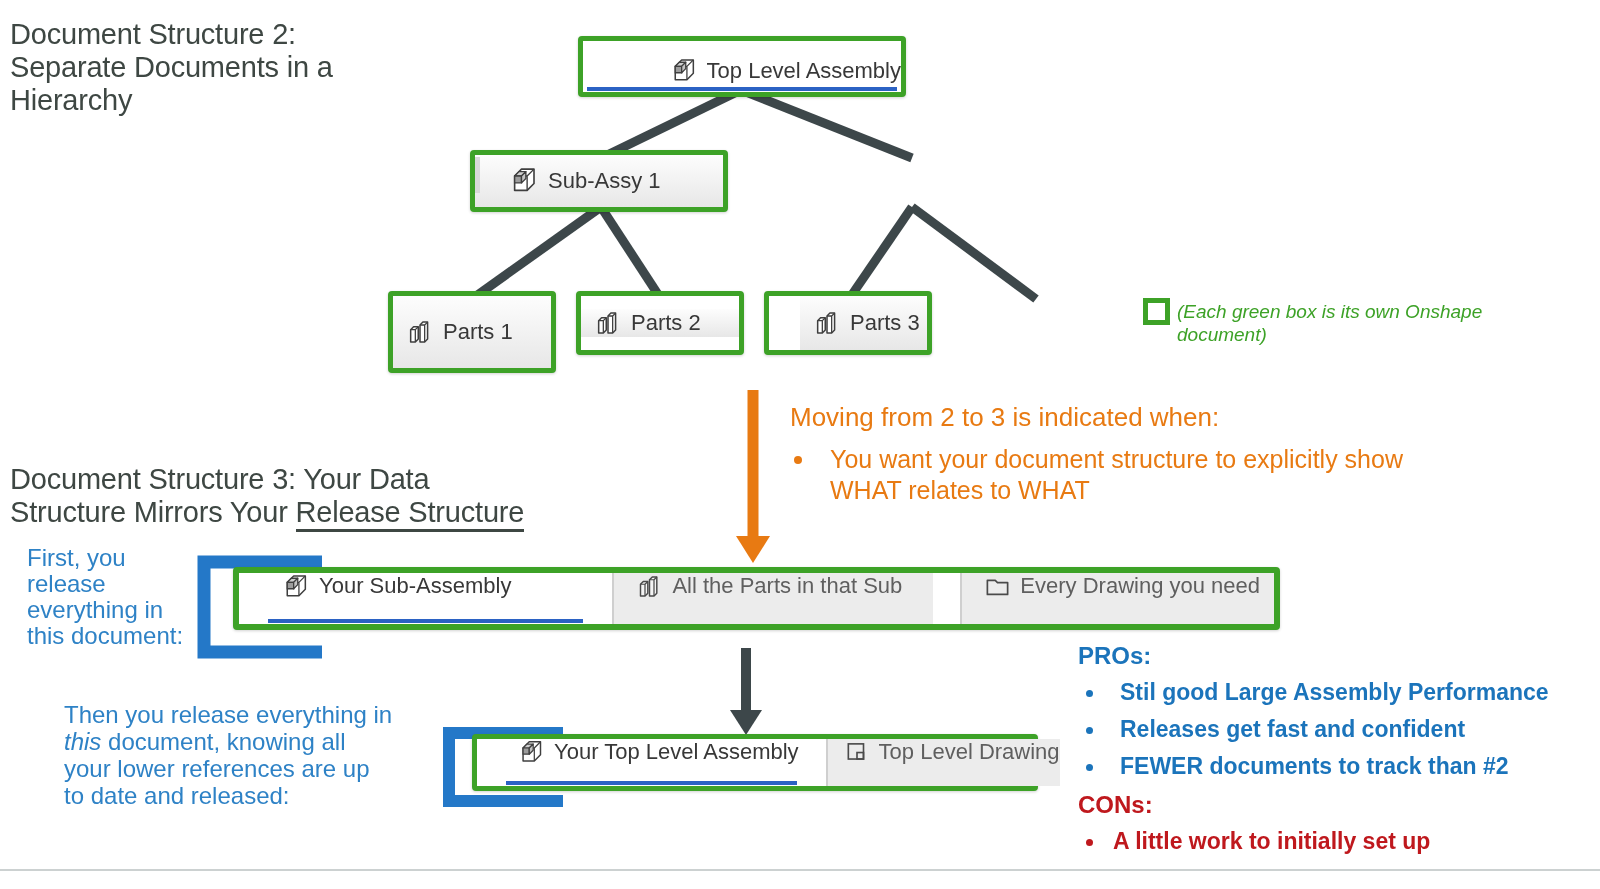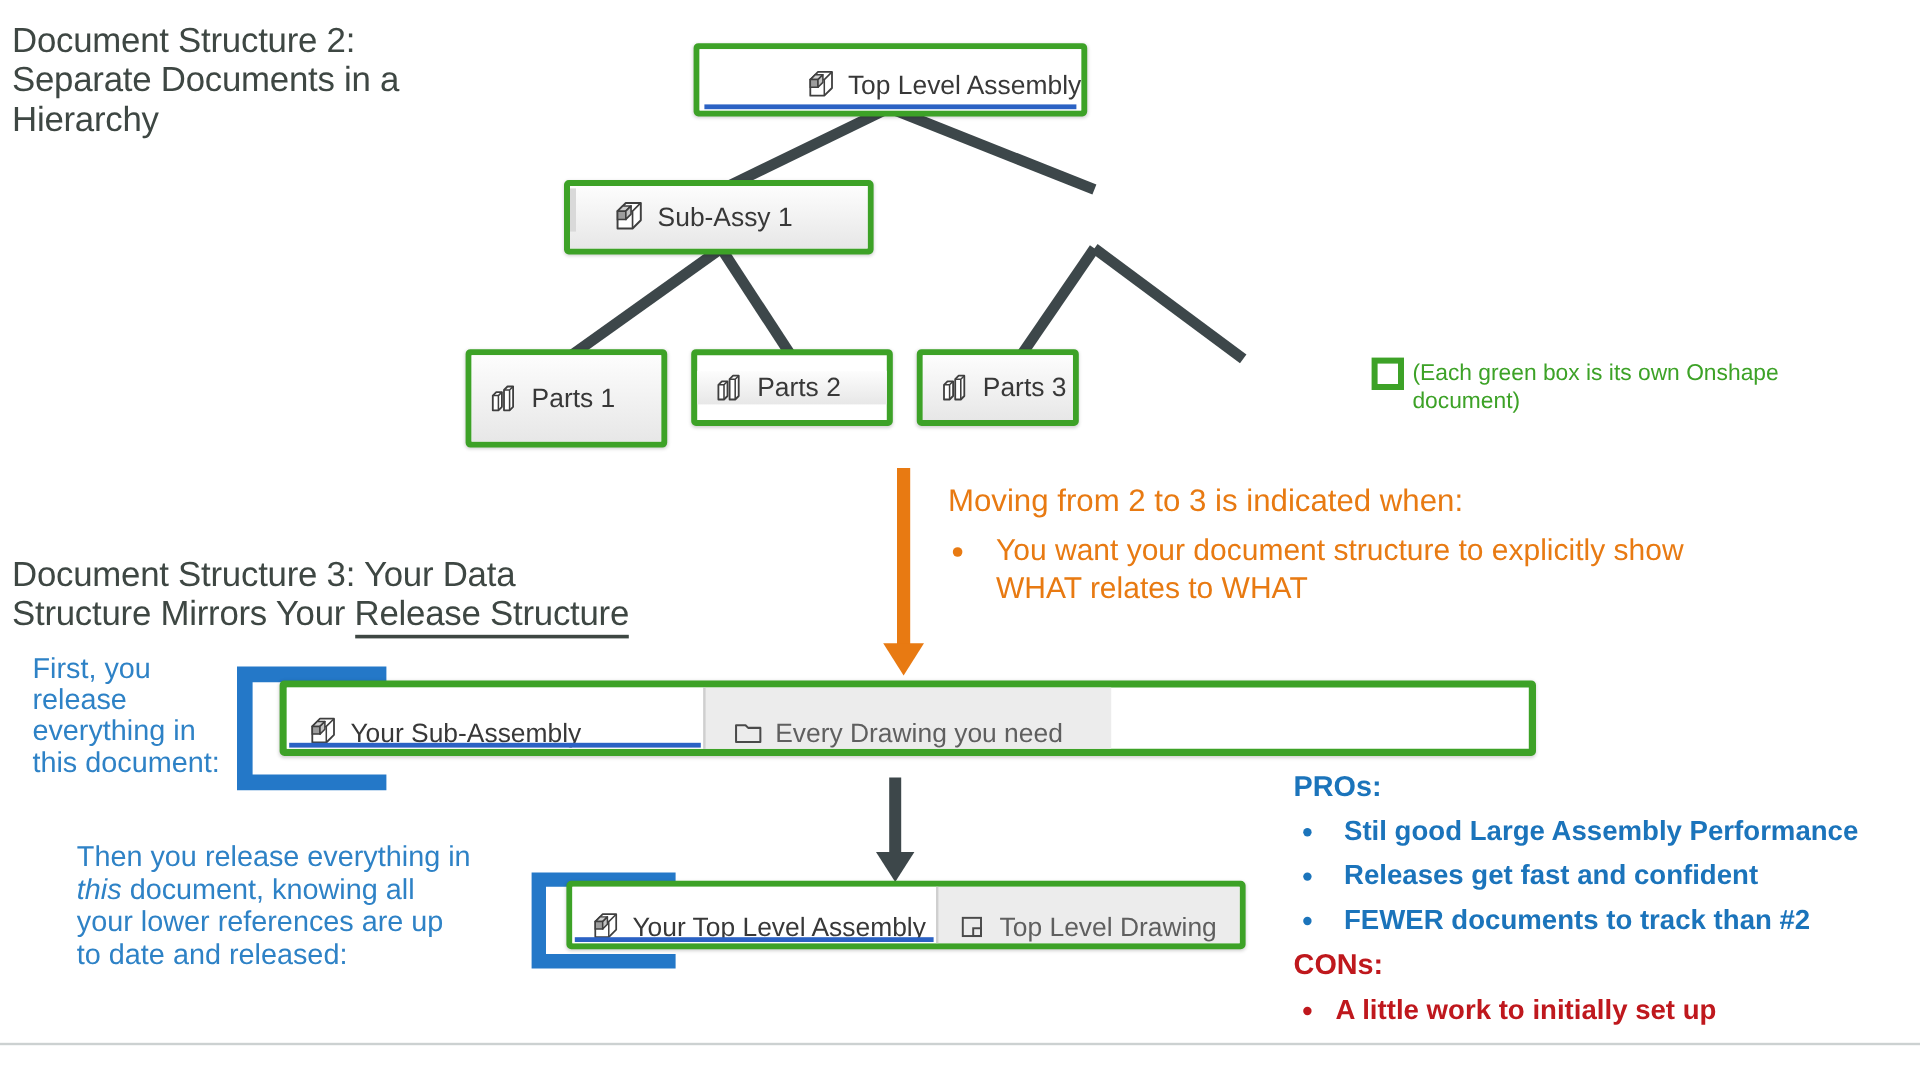--- a/index.html
+++ b/index.html
@@ -20,35 +20,35 @@
   .sliver{position:absolute;left:0;top:2px;width:5px;height:70%;background:#d9d9d9;}
   .lbl{font-size:22px;color:#383838;white-space:nowrap;}
   .ic{display:inline-flex;flex:0 0 auto;}
 
   
   .tabwhite{flex:1;background:#fff;position:relative;display:flex;flex-direction:column;align-items:flex-end;}
   .tabstrip{height:8px;background:#fff;border-bottom:1px solid #e2e2e2;margin-right:20px;}
   .tabrow{flex:1;display:flex;align-items:center;gap:9px;padding-left:18px;}
   .bluebar{position:absolute;left:4px;right:4px;bottom:1px;height:4px;background:#2b62c4;}
 
-  .tab{display:flex;align-items:flex-end;gap:9px;box-sizing:border-box;position:relative;}
+  .tab{display:flex;align-items:flex-start;gap:9px;box-sizing:border-box;position:relative;margin-left:27px;}
   .tab.active{background:#fff;}
   .tab.grayed{background:#ececec;border-left:2px solid #cfcfcf;}
   .tab.grayed .lbl{color:#5f5f5f;}
   .tab .bluebar{left:2px;right:2px;}
 
   
   .orange{color:#e87a12;}
   .bluetxt{color:#2e82c6;}
   .pros{color:#1b74bb;font-weight:bold;}
   .cons{color:#bf181d;font-weight:bold;}
   .dot{position:absolute;border-radius:50%;}
 
   .legend-square{position:absolute;width:17px;height:17px;border:5px solid #3da227;background:#fff;}
-  .legend-text{font-size:19px;line-height:23px;color:#3da227;}
+  .legend-text{font-size:19px;line-height:23px;font-style:italic;color:#3da227;}
 
   svg.overlay{position:absolute;left:0;top:0;z-index:1;}
   .bottom-rule{position:absolute;left:0;right:0;top:869px;height:2px;background:#ccd1d1;}
 </style>
 </head>
 <body>
 
 <div id="canvas">
 
   <svg class="overlay" width="1600" height="889" viewBox="0 0 1600 889">
@@ -140,21 +140,21 @@
           <path d="M4 10 L6.5 7.5 H10.5 V18 L8 20.5 H4 Z" fill="#fff" stroke="#3f3f3f" stroke-width="1.3" stroke-linejoin="round"></path>
           <path d="M8 10 L10.5 7.5 M8 10 V20.5 M4 10 H8" stroke="#3f3f3f" stroke-width="1.1" fill="none"></path>
           <path d="M12 6 L14.5 3.5 H18.5 V18 L16 20.5 H12 Z" fill="#fff" stroke="#3f3f3f" stroke-width="1.3" stroke-linejoin="round"></path>
           <path d="M16 6 L18.5 3.5 M16 6 V20.5 M12 6 H16" stroke="#3f3f3f" stroke-width="1.1" fill="none"></path>
         </svg>
       </span>
       <span class="lbl">Parts 2</span>
     </div>
   </div>
 
-  <div class="gbox" style="left:764px;top:291px;width:135px;height:64px;">
+  <div class="gbox" style="left:764px;top:291px;width:168px;height:64px;padding-left:31px;">
     <div class="node-inner" style="padding-left:13px;">
       <span class="ic">
         <svg width="28" height="28" viewBox="0 0 24 24">
           <path d="M4 10 L6.5 7.5 H10.5 V18 L8 20.5 H4 Z" fill="#fff" stroke="#3f3f3f" stroke-width="1.3" stroke-linejoin="round"></path>
           <path d="M8 10 L10.5 7.5 M8 10 V20.5 M4 10 H8" stroke="#3f3f3f" stroke-width="1.1" fill="none"></path>
           <path d="M12 6 L14.5 3.5 H18.5 V18 L16 20.5 H12 Z" fill="#fff" stroke="#3f3f3f" stroke-width="1.3" stroke-linejoin="round"></path>
           <path d="M16 6 L18.5 3.5 M16 6 V20.5 M12 6 H16" stroke="#3f3f3f" stroke-width="1.1" fill="none"></path>
         </svg>
       </span>
       <span class="lbl">Parts 3</span>
@@ -180,20 +180,31 @@
         <svg width="28" height="28" viewBox="0 0 24 24">
           <path d="M4.5 8 L10 2.5 H20 V14 L14.5 19.5 H4.5 Z" fill="#fff" stroke="#3f3f3f" stroke-width="1.3" stroke-linejoin="round"></path>
           <path d="M14.5 8 L20 2.5 M14.5 8 V19.5 M4.5 8 H14.5" fill="none" stroke="#3f3f3f" stroke-width="1.1"></path>
           <path d="M4.5 8 L8 4.5 H13.5 L10 8 Z" fill="#cfcfcf" stroke="#3f3f3f" stroke-width="1.1" stroke-linejoin="round"></path>
           <path d="M4.5 8 H10 V13.5 H4.5 Z" fill="#9d9d9d" stroke="#3f3f3f" stroke-width="1.1"></path>
           <path d="M10 8 L13.5 4.5 V10 L10 13.5 Z" fill="#c4c4c4" stroke="#3f3f3f" stroke-width="1.1" stroke-linejoin="round"></path>
         </svg>
       </span>
       <span class="lbl">Your Sub-Assembly</span>
       <div class="bluebar"></div>
+    </div>
+    <div class="tab grayed" style="width:348px;padding-left:22px;">
+      <span class="ic">
+        <svg width="27" height="27" viewBox="0 0 24 24">
+          <path d="M4 10 L6.5 7.5 H10.5 V18 L8 20.5 H4 Z" fill="#f4f4f4" stroke="#4a4a4a" stroke-width="1.3" stroke-linejoin="round"></path>
+          <path d="M8 10 L10.5 7.5 M8 10 V20.5 M4 10 H8" stroke="#4a4a4a" stroke-width="1.1" fill="none"></path>
+          <path d="M12 6 L14.5 3.5 H18.5 V18 L16 20.5 H12 Z" fill="#f4f4f4" stroke="#4a4a4a" stroke-width="1.3" stroke-linejoin="round"></path>
+          <path d="M16 6 L18.5 3.5 M16 6 V20.5 M12 6 H16" stroke="#4a4a4a" stroke-width="1.1" fill="none"></path>
+        </svg>
+      </span>
+      <span class="lbl">All the Parts in that Sub</span>
     </div>
     <div class="tab grayed" style="width:340px;padding-left:22px;">
       <span class="ic">
         <svg width="27" height="27" viewBox="0 0 24 24">
           <path d="M3 6.5 H10 L12 8.5 H21 V19 H3 Z" fill="none" stroke="#4a4a4a" stroke-width="1.5" stroke-linejoin="round"></path>
         </svg>
       </span>
       <span class="lbl">Every Drawing you need</span>
     </div>
   </div>

